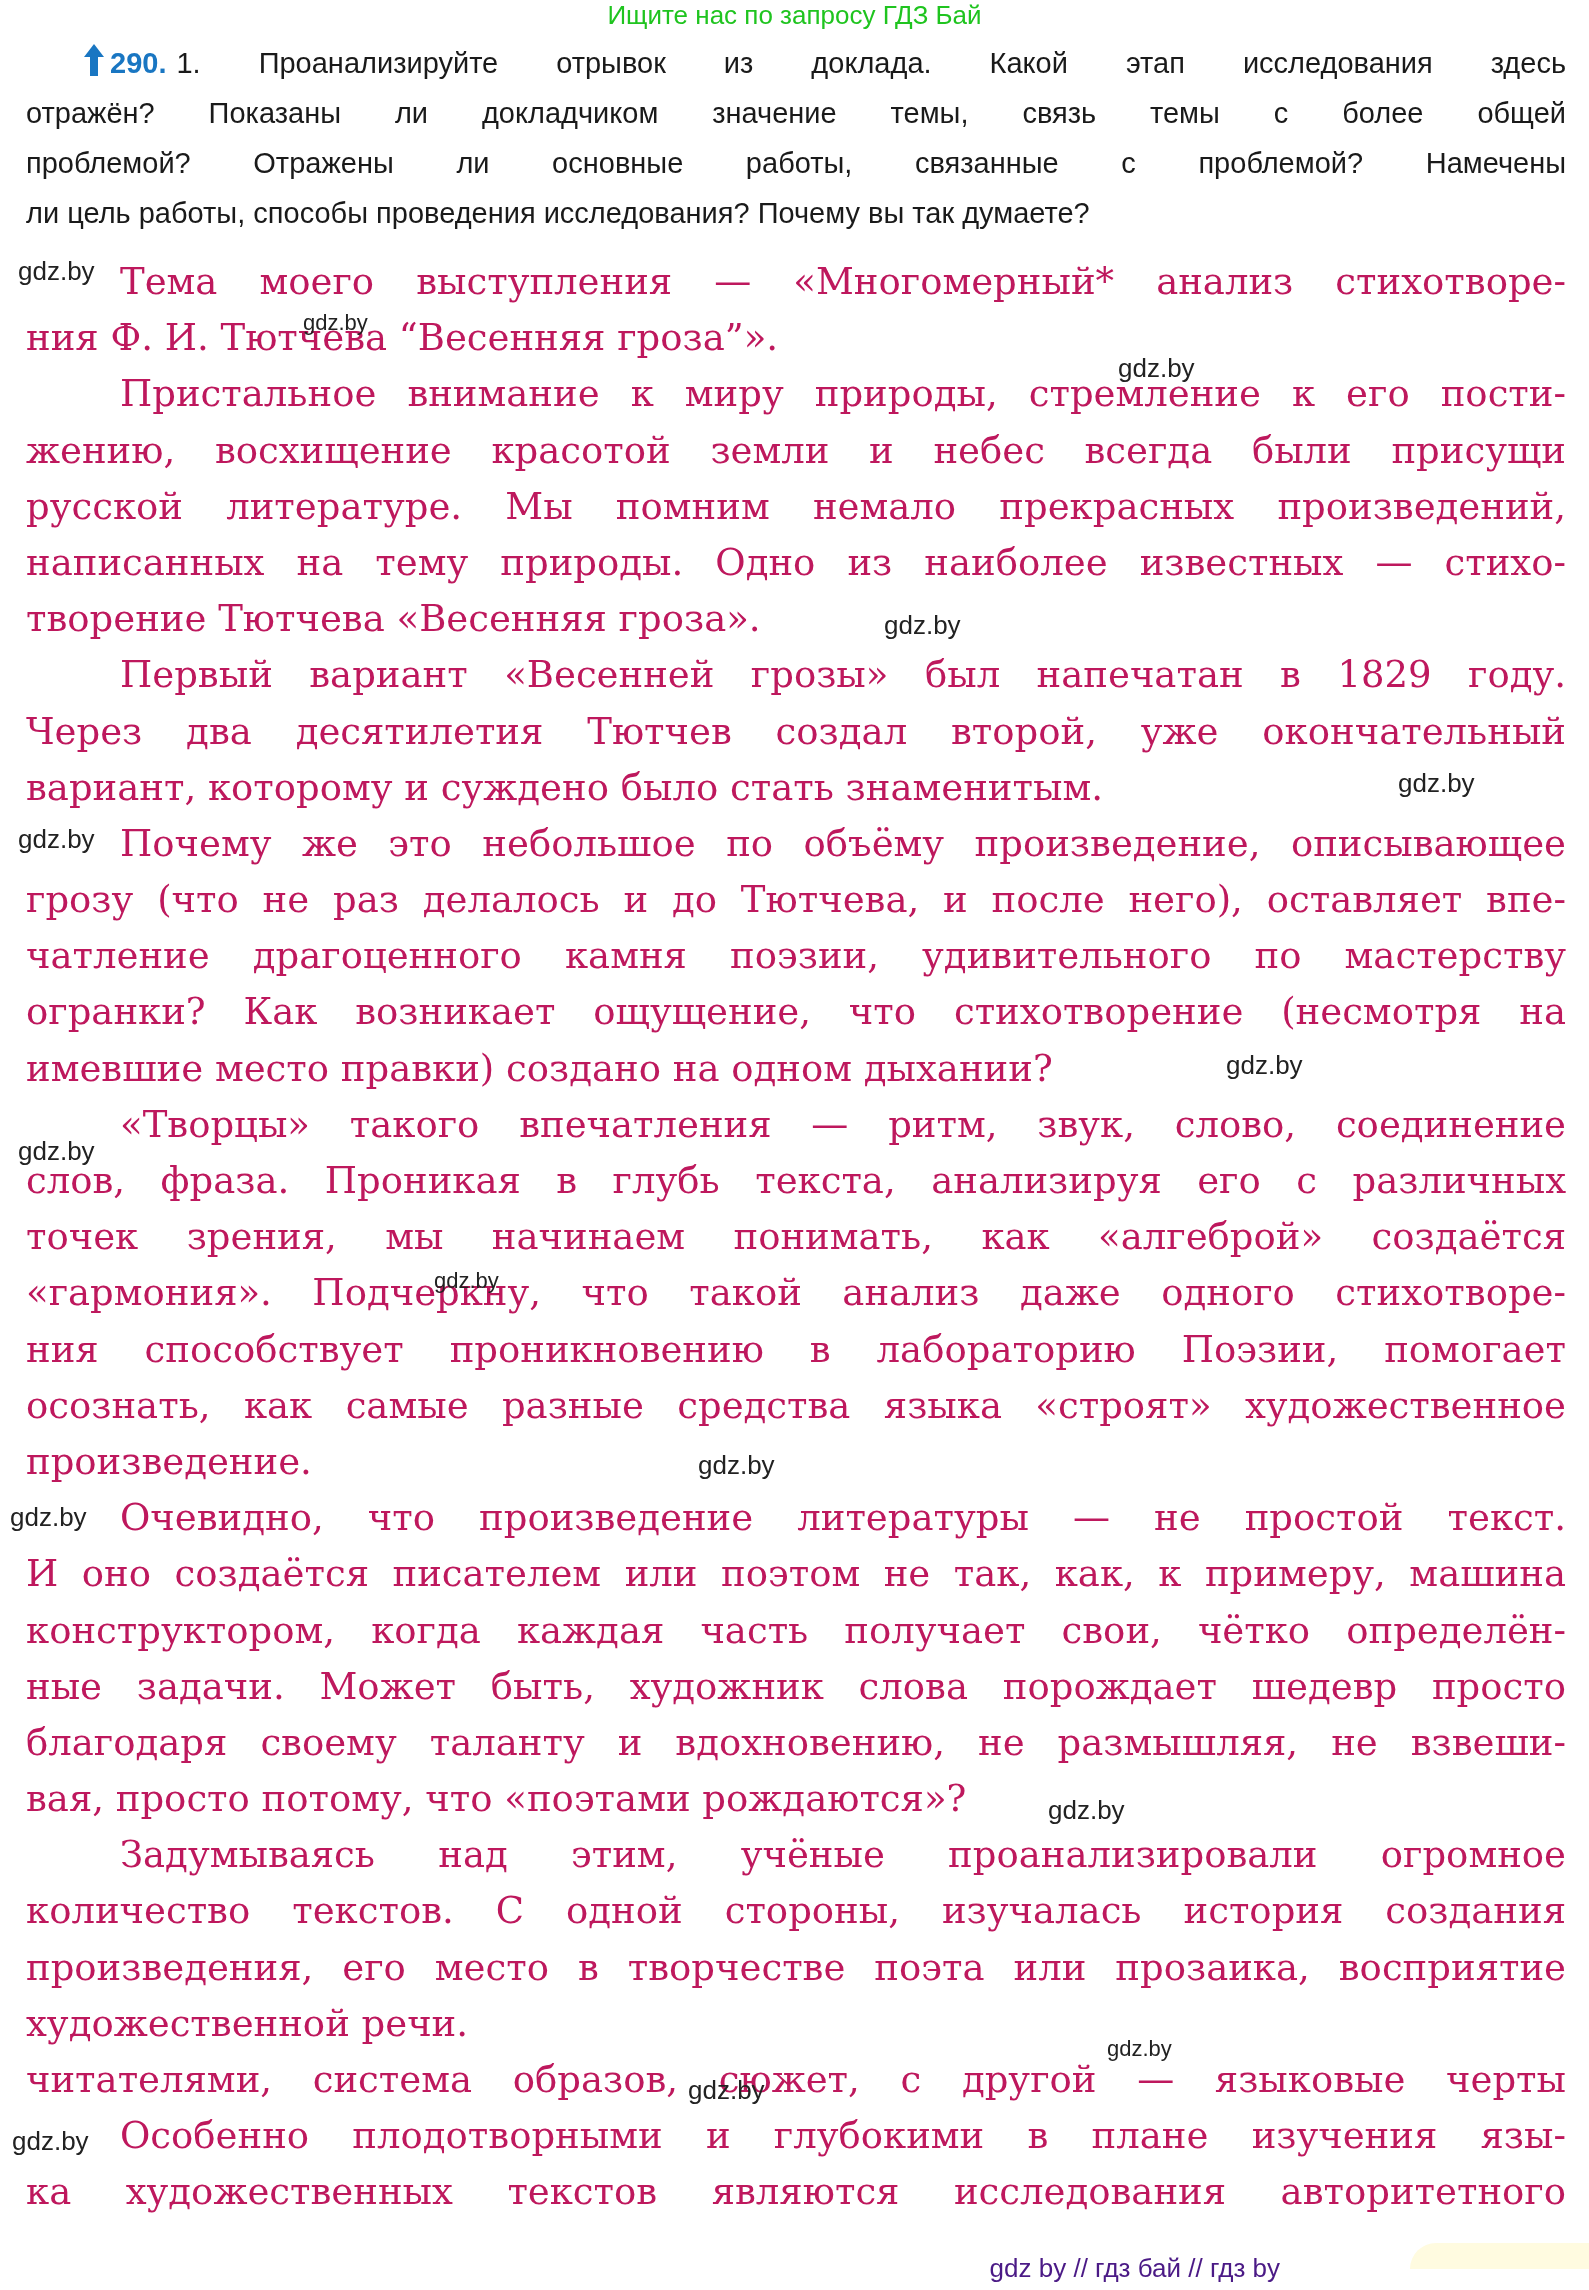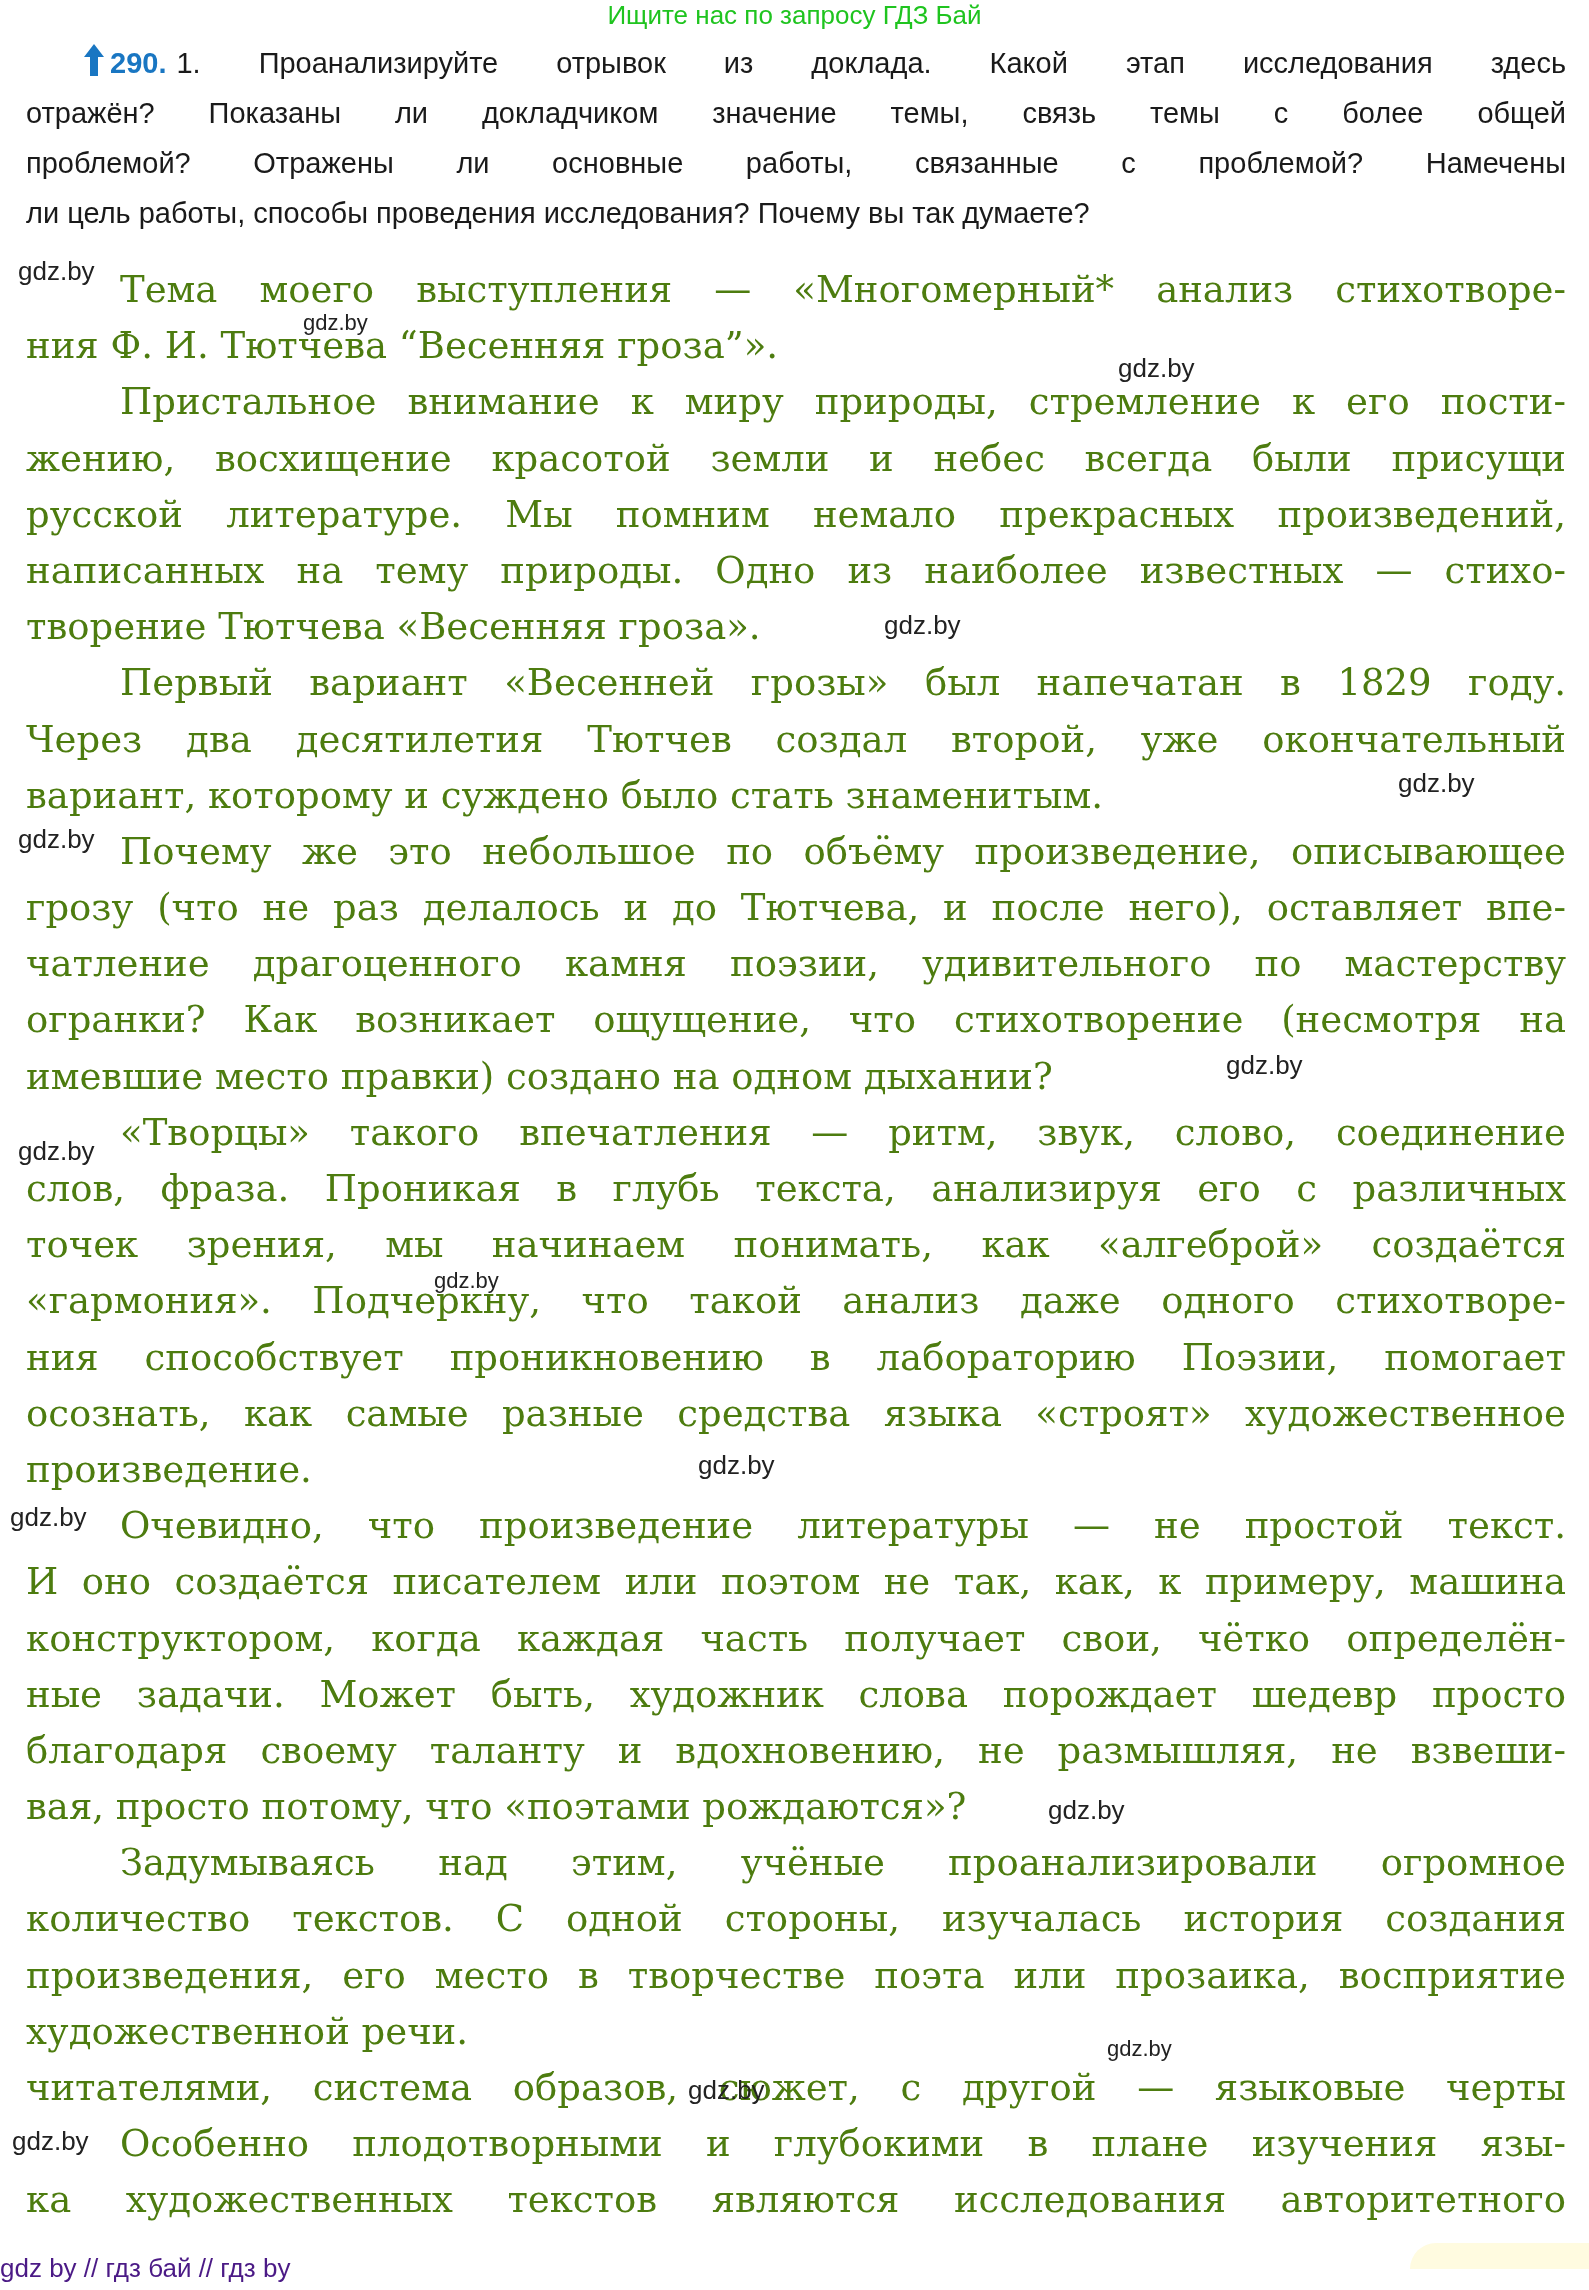--- a/index.html
+++ b/index.html
@@ -22,37 +22,37 @@
   }
   .arrow-icon::before {
     content: ""; position: absolute; left: 0; top: 0; width: 0; height: 0;
     border-left: 10px solid transparent; border-right: 10px solid transparent; border-bottom: 13px solid #1976c2;
   }
   .arrow-icon::after {
     content: ""; position: absolute; left: 6px; top: 12px; width: 8px; height: 20px; background: #1976c2;
   }
   .task-number { color: #1976c2; font-weight: bold; margin-right: 10px; }
   .body-text {
-    position: absolute; left: 26px; top: 262px; width: 1540px;
-    font-family: "DejaVu Serif", serif; font-size: 37px; color: #4d7c0f;
+    position: absolute; left: 26px; top: 254px; width: 1540px;
+    font-family: "DejaVu Serif", serif; font-size: 37px; color: #be185d;
   }
   .body-text .line {
     height: 56.2px; line-height: 56px; white-space: nowrap;
     text-align: justify; text-align-last: justify;
   }
   .body-text .line.last { text-align-last: left; }
   .body-text .line.indent { padding-left: 94px; }
   .wm {
     position: absolute; font-family: "Liberation Sans", sans-serif; font-size: 26px;
     color: #222; line-height: 26px; white-space: nowrap;
   }
   .wm.small { font-size: 22px; }
   .footer {
-    position: absolute; left: 0; top: 2250px; width: 1266px; height: 36px; text-align: left;
-    font-family: "Liberation Sans", sans-serif; font-size: 26px; line-height: 36px; color: #4b1a86;
+    position: absolute; left: 0; top: 2250px; width: 1266px; height: 36px; text-align: right;
+    font-family: "Liberation Sans", sans-serif; font-size: 26px; line-height: 36px; color: #4b1a86; padding-left: 14px;
   }
   .highlight {
     position: absolute; left: 1410px; top: 2243px; width: 179px; height: 26px;
     background: #fffbe0; border-radius: 40px 0 0 0;
   }
 </style>
 </head>
 <body>
 
 <div class="page">

